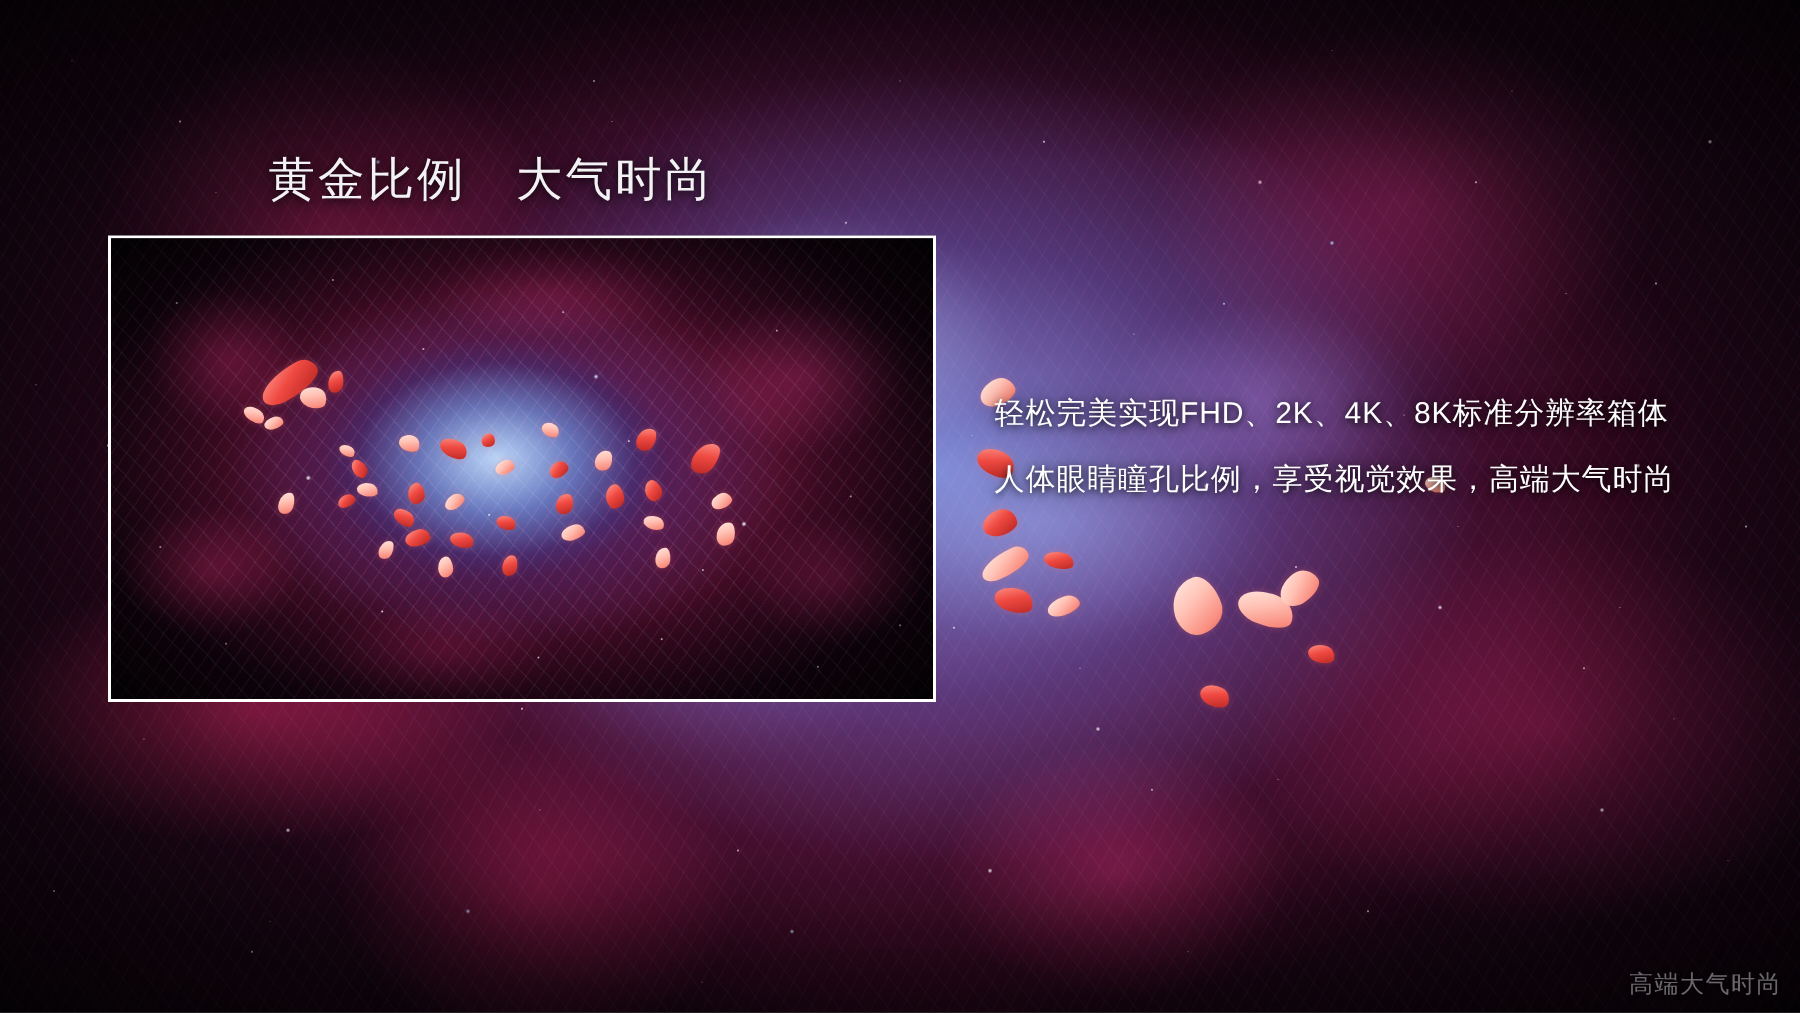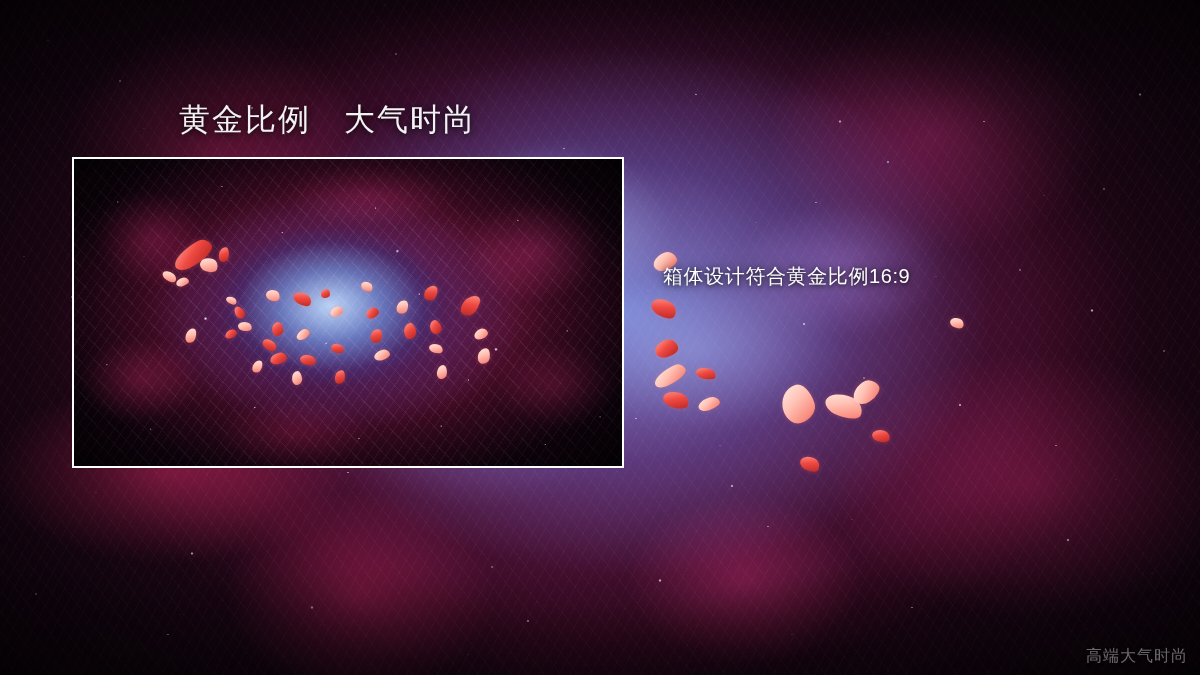--- a/index.html
+++ b/index.html
@@ -355,18 +355,19 @@
       <div class="petal pale" style="left: 698px; top: 398px; width: 22px; height: 12px; transform: rotate(-18deg);"></div>
       <div class="petal pale" style="left: 782px; top: 385px; width: 32px; height: 38px; transform: rotate(-18deg);"></div>
       <div class="petal deep" style="left: 800px; top: 457px; width: 20px; height: 14px; transform: rotate(26deg);"></div>
       <div class="petal pale" style="left: 825px; top: 395px; width: 38px; height: 22px; transform: rotate(22deg);"></div>
       <div class="petal pale" style="left: 852px; top: 382px; width: 28px; height: 20px; transform: rotate(-34deg);"></div>
       <div class="petal deep" style="left: 872px; top: 430px; width: 18px; height: 12px; transform: rotate(16deg);"></div>
       <div class="petal pale" style="left: 950px; top: 318px; width: 14px; height: 10px; transform: rotate(24deg);"></div>
     </div>
 
   <div class="body-copy">
-    <div class="copy-line">箱体设计符合黄金比例16:9</div>
+    <div class="copy-line">轻松完美实现FHD、2K、4K、8K标准分辨率箱体</div>
+    <div class="copy-line">人体眼睛瞳孔比例，享受视觉效果，高端大气时尚</div>
   </div>
 
   <div class="watermark">高端大气时尚</div>
 
 </div>
 
 </body></html>

